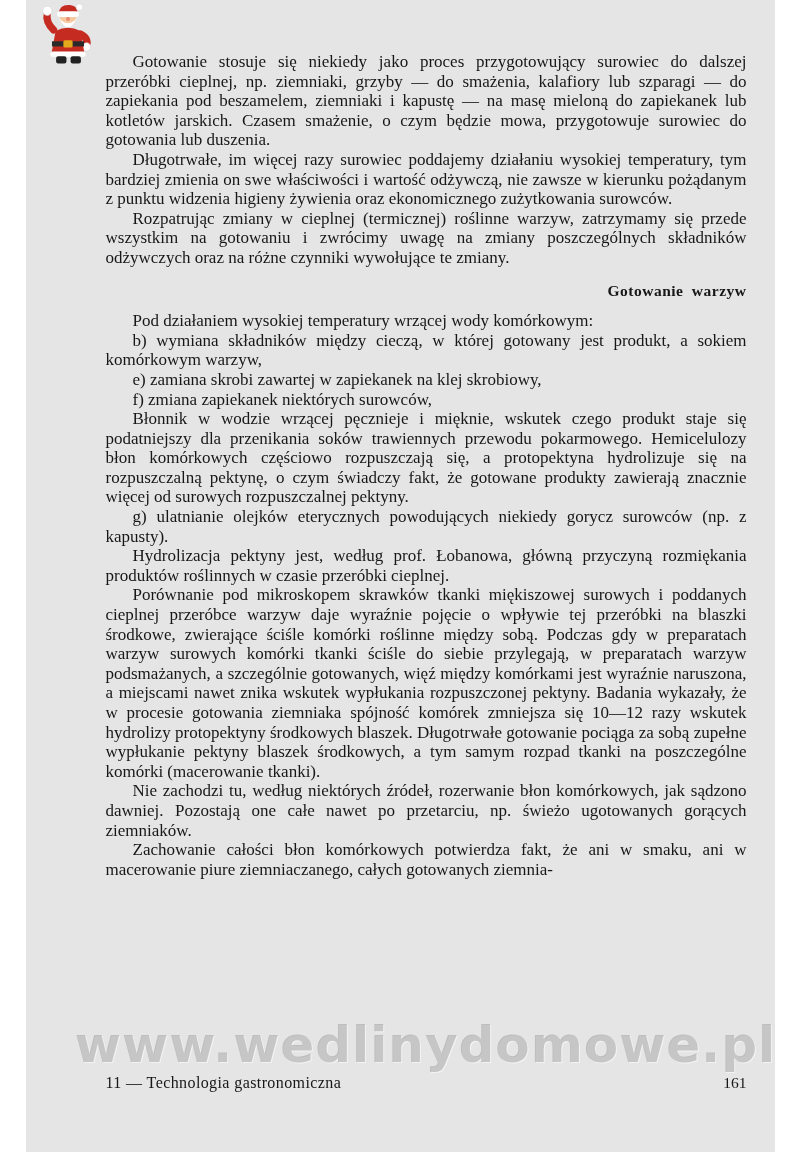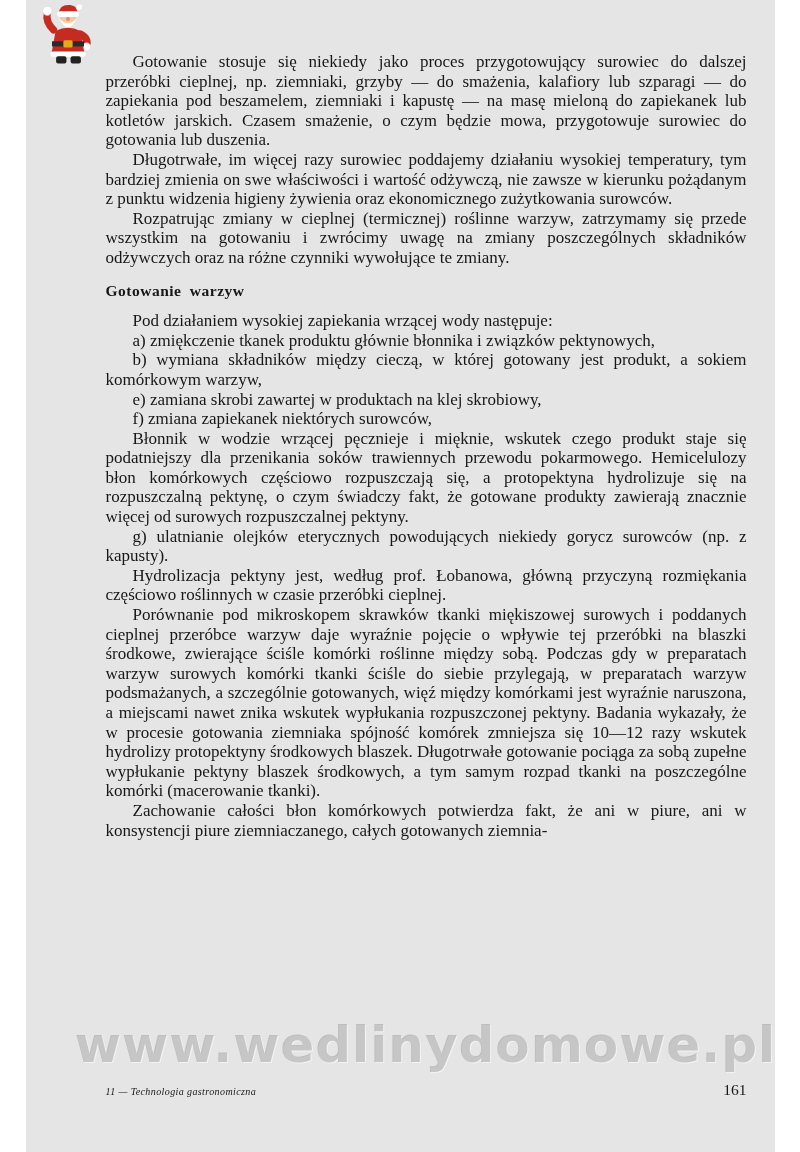--- a/index.html
+++ b/index.html
@@ -30,21 +30,21 @@
     line-height: 19.6px;
     text-align: justify;
   }
   .text-block p {
     margin: 0;
     text-indent: 27px;
   }
   .heading {
     font-size: 15.5px;
     font-weight: 700;
-    text-align: left;
+    text-align: right;
     margin: 13px 0 11px 0;
     letter-spacing: 0.5px;
     word-spacing: 4px;
   }
   .watermark {
     position: absolute;
     left: 0;
     width: 800px;
     top: 1016px;
     text-align: center;
@@ -61,22 +61,22 @@
   .footer {
     position: absolute;
     left: 80px;
     width: 641px;
     top: 1074px;
     display: flex;
     justify-content: space-between;
     align-items: baseline;
     z-index: 6;
   }
-  .footer .sig { font-size: 10px; letter-spacing: 0.4px; font-style: italic; }
-  .footer .num { font-size: 15.5px; margin-top: 7px; }
+  .footer .sig { font-size: 16px; letter-spacing: 0.4px; }
+  .footer .num { font-size: 15.5px; }
 </style>
 </head>
 <body>
 
 <div class="page">
 
   <div class="santa">
     <svg viewBox="0 0 56 60" width="58" height="62" aria-hidden="true">
 
       <path d="M14 27 Q6 19 8 11" stroke="#c62b22" stroke-width="7" fill="none" stroke-linecap="round"></path>
@@ -108,31 +108,31 @@
     </svg>
   </div>
 
   <div class="text-block">
     <p>Gotowanie stosuje się niekiedy jako proces przygotowujący surowiec do dalszej przeróbki cieplnej, np. ziemniaki, grzyby — do smażenia, kalafiory lub szparagi — do zapiekania pod beszamelem, ziemniaki i kapustę — na masę mieloną do zapiekanek lub kotletów jarskich. Czasem smażenie, o czym będzie mowa, przygotowuje surowiec do gotowania lub duszenia.</p>
     <p>Długotrwałe, im więcej razy surowiec poddajemy działaniu wysokiej temperatury, tym bardziej zmienia on swe właściwości i wartość odżywczą, nie zawsze w kierunku pożądanym z punktu widzenia higieny żywienia oraz ekonomicznego zużytkowania surowców.</p>
     <p>Rozpatrując zmiany w cieplnej (termicznej) roślinne warzyw, zatrzymamy się przede wszystkim na gotowaniu i zwrócimy uwagę na zmiany poszczególnych składników odżywczych oraz na różne czynniki wywołujące te zmiany.</p>
 
     <h2 class="heading">Gotowanie warzyw</h2>
 
-    <p>Pod działaniem wysokiej zapiekania wrzącej wody następuje:</p>
-    <p>a) zmiękczenie tkanek produktu głównie błonnika i związków pektynowych,</p>
+    <p>Pod działaniem wysokiej temperatury wrzącej wody komórkowym:</p>
     <p>b) wymiana składników między cieczą, w której gotowany jest produkt, a sokiem komórkowym warzyw,</p>
-    <p>e) zamiana skrobi zawartej w produktach na klej skrobiowy,</p>
+    <p>e) zamiana skrobi zawartej w zapiekanek na klej skrobiowy,</p>
     <p>f) zmiana zapiekanek niektórych surowców,</p>
     <p>Błonnik w wodzie wrzącej pęcznieje i mięknie, wskutek czego produkt staje się podatniejszy dla przenikania soków trawiennych przewodu pokarmowego. Hemicelulozy błon komórkowych częściowo rozpuszczają się, a protopektyna hydrolizuje się na rozpuszczalną pektynę, o czym świadczy fakt, że gotowane produkty zawierają znacznie więcej od surowych rozpuszczalnej pektyny.</p>
 
     <p>g) ulatnianie olejków eterycznych powodujących niekiedy gorycz surowców (np. z kapusty).</p>
-    <p>Hydrolizacja pektyny jest, według prof. Łobanowa, główną przyczyną rozmiękania częściowo roślinnych w czasie przeróbki cieplnej.</p>
+    <p>Hydrolizacja pektyny jest, według prof. Łobanowa, główną przyczyną rozmiękania produktów roślinnych w czasie przeróbki cieplnej.</p>
     <p>Porównanie pod mikroskopem skrawków tkanki miękiszowej surowych i poddanych cieplnej przeróbce warzyw daje wyraźnie pojęcie o wpływie tej przeróbki na blaszki środkowe, zwierające ściśle komórki roślinne między sobą. Podczas gdy w preparatach warzyw surowych komórki tkanki ściśle do siebie przylegają, w preparatach warzyw podsmażanych, a szczególnie gotowanych, więź między komórkami jest wyraźnie naruszona, a miejscami nawet znika wskutek wypłukania rozpuszczonej pektyny. Badania wykazały, że w procesie gotowania ziemniaka spójność komórek zmniejsza się 10—12 razy wskutek hydrolizy protopektyny środkowych blaszek. Długotrwałe gotowanie pociąga za sobą zupełne wypłukanie pektyny blaszek środkowych, a tym samym rozpad tkanki na poszczególne komórki (macerowanie tkanki).</p>
-    <p>Zachowanie całości błon komórkowych potwierdza fakt, że ani w piure, ani w konsystencji piure ziemniaczanego, całych gotowanych ziemnia-</p>
+    <p>Nie zachodzi tu, według niektórych źródeł, rozerwanie błon komórkowych, jak sądzono dawniej. Pozostają one całe nawet po przetarciu, np. świeżo ugotowanych gorących ziemniaków.</p>
+    <p>Zachowanie całości błon komórkowych potwierdza fakt, że ani w smaku, ani w macerowanie piure ziemniaczanego, całych gotowanych ziemnia-</p>
   </div>
 
   <div class="watermark">www.wedlinydomowe.pl</div>
 
   <div class="footer">
     <span class="sig">11 — Technologia gastronomiczna</span>
     <span class="num">161</span>
   </div>
 
 </div>

